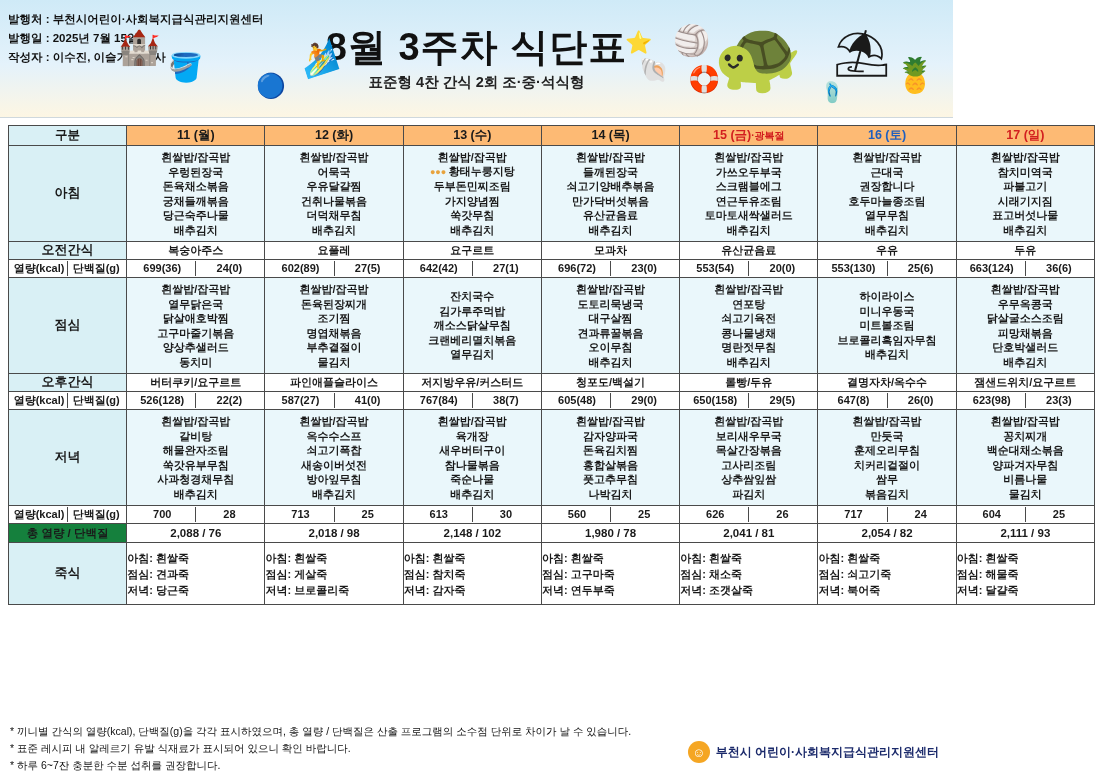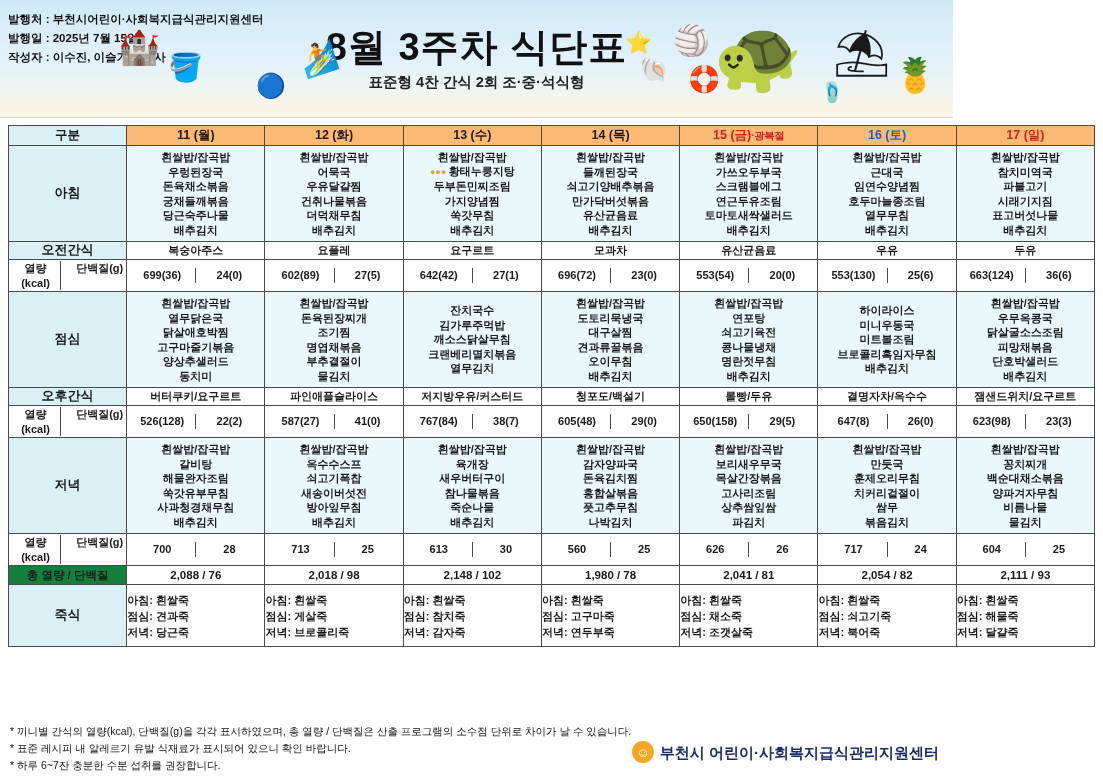--- a/index.html
+++ b/index.html
@@ -79,21 +79,21 @@
   th.day-sat { color: #1f5fbf; }
   th.day-sun { color: #d21f1f; }
   th.day-holiday { color: #d21f1f; }
   th.day-holiday .holiday-tag { color: #d21f1f; font-size: 10px; }
 
   td.rowlabel { background: #d9f0f5; font-size: 13px; }
   tr.meal td.cell { background: #eaf7fb; height: 96px; }
   tr.snack td.cell { background: #ffffff; height: 18px; }
   tr.kcal td { background: #ffffff; height: 18px; font-size: 11px; }
   td.kcal-label { background: #d9f0f5; padding: 0; }
-  .kcal-split { display: flex; width: 100%; gap: 14px; }
+  .kcal-split { display: flex; width: 100%; }
   .kcal-split > span { flex: 1; }
   .kcal-split > span:first-child { border-right: 1px solid #4a4a4a; }
   .kcal-vals { display: flex; width: 100%; }
   .kcal-vals > span { flex: 1; }
   .kcal-vals > span:first-child { border-right: 1px solid #4a4a4a; }
   td.kcal-cell { padding: 0; }
 
   tr.total td { background: #ffffff; height: 19px; font-size: 11.5px; }
   tr.total td.rowlabel { background: #15803d; }
 
@@ -116,21 +116,21 @@
   .footer-note { white-space: nowrap; }
   .footer-logo {
     position: absolute; right: 14px; bottom: 16px;
     display: flex; align-items: center; gap: 6px;
   }
   .logo-mark {
     width: 22px; height: 22px; border-radius: 50%;
     background: #f5a623; color: #fff; font-size: 13px;
     display: flex; align-items: center; justify-content: center;
   }
-  .logo-text { font-size: 15px; font-weight: bold; color: #1b2a6b; }
+  .logo-text { font-size: 12px; font-weight: bold; color: #1b2a6b; }
 </style>
 </head>
 <body>
 
 <div class="page">
 
   <div class="header">
     <div class="pub-info">
       <div>발행처 : 부천시어린이·사회복지급식관리지원센터</div>
       <div>발행일 : 2025년 7월 15일</div>
@@ -232,21 +232,21 @@
               <div>스크램블에그</div>
               <div>연근두유조림</div>
               <div>토마토새싹샐러드</div>
               <div>배추김치</div>
             </div>
           </td>
         <td class="cell">
             <div class="cell-lines ml">
               <div>흰쌀밥/잡곡밥</div>
               <div>근대국</div>
-              <div>임연수양념찜</div>
+              <div>권장합니다</div>
               <div>호두마늘종조림</div>
               <div>열무무침</div>
               <div>배추김치</div>
             </div>
           </td>
         <td class="cell">
             <div class="cell-lines ml">
               <div>흰쌀밥/잡곡밥</div>
               <div>참치미역국</div>
               <div>파불고기</div>

